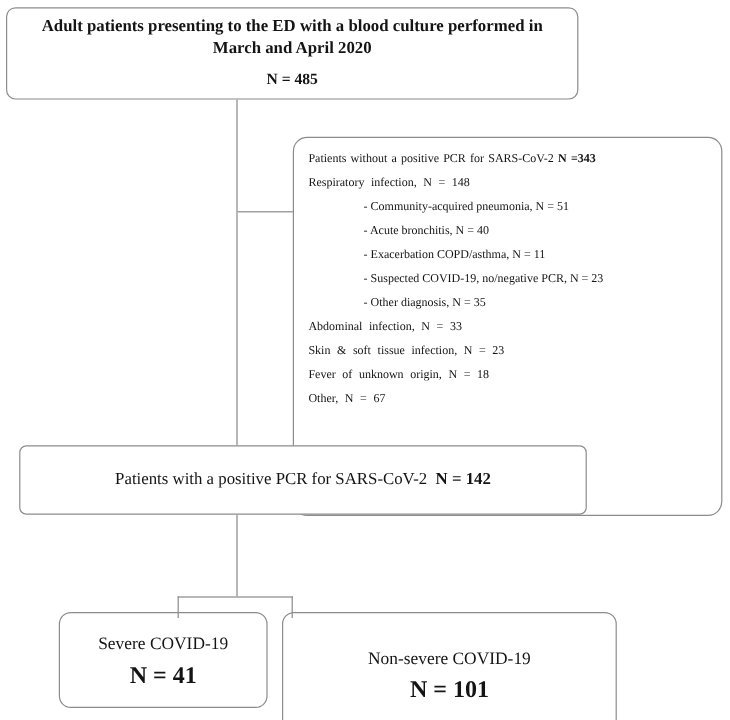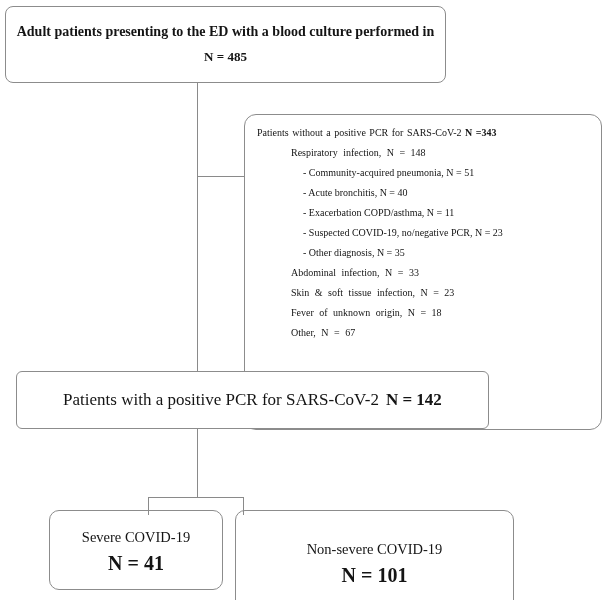--- a/index.html
+++ b/index.html
@@ -21,21 +21,21 @@
   }
   .connector {
     position: absolute;
     background: #8a8a8a;
     z-index: 3;
   }
   .bold { font-weight: bold; }
 
   
   #top-box {
-    left: 5px; top: 6px; width: 441px; height: 77px;
+    left: 5px; top: 6px; width: 477px; height: 77px;
     border-radius: 8px;
     display: flex; flex-direction: column;
     align-items: center; justify-content: center;
     text-align: center;
     font-weight: bold;
     font-size: 14px;
     line-height: 18px;
     z-index: 2;
   }
   #top-box .title-line { white-space: nowrap; }
@@ -44,29 +44,29 @@
   
   #exclusion-box {
     left: 244px; top: 114px; width: 358px; height: 316px;
     border-radius: 12px;
     padding: 8px 8px 0 12px;
     font-size: 10px;
     z-index: 2;
   }
   .excl-line { line-height: 20px; white-space: nowrap; }
   .excl-line.hdr { word-spacing: 1px; }
-  .excl-line.cat { word-spacing: 3px; margin-left: 34px; }
+  .excl-line.cat { word-spacing: 3px; }
   .excl-line.sub { padding-left: 46px; }
 
   
   #positive-box {
     left: 16px; top: 371px; width: 473px; height: 58px;
     border-radius: 6px;
     display: flex; align-items: center; justify-content: center;
-    font-size: 17px;
+    font-size: 14px;
     white-space: nowrap;
     z-index: 2;
   }
   #positive-box .bold { margin-left: 7px; }
 
   
   .outcome-box {
     border-radius: 10px;
     display: flex; flex-direction: column;
     align-items: center; justify-content: center;
@@ -88,20 +88,21 @@
   #stub-left        { left: 148px; top: 497px; width: 1px;  height: 18px; }
   #stub-right       { left: 243px; top: 497px; width: 1px;  height: 18px; }
 </style>
 </head>
 <body>
 
 <div class="stage">
 
   <div class="box" id="top-box">
     <div class="title-line">Adult patients presenting to the ED with a blood culture performed in</div>
+    <div class="title-line">March and April 2020</div>
     <div class="n-line">N = 485</div>
   </div>
 
   <div class="connector" id="vline-top"></div>
   <div class="connector" id="hline-exclusion"></div>
   <div class="connector" id="vline-mid"></div>
   <div class="connector" id="hline-branch"></div>
   <div class="connector" id="stub-left"></div>
   <div class="connector" id="stub-right"></div>
 

